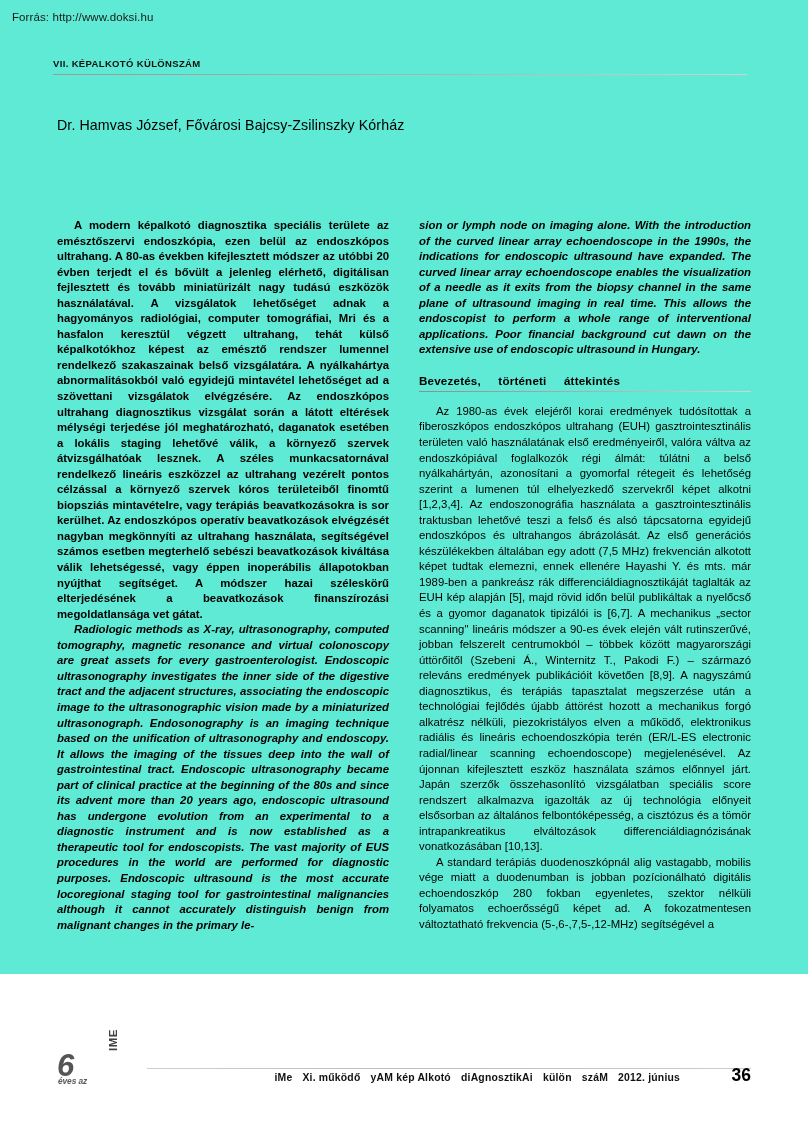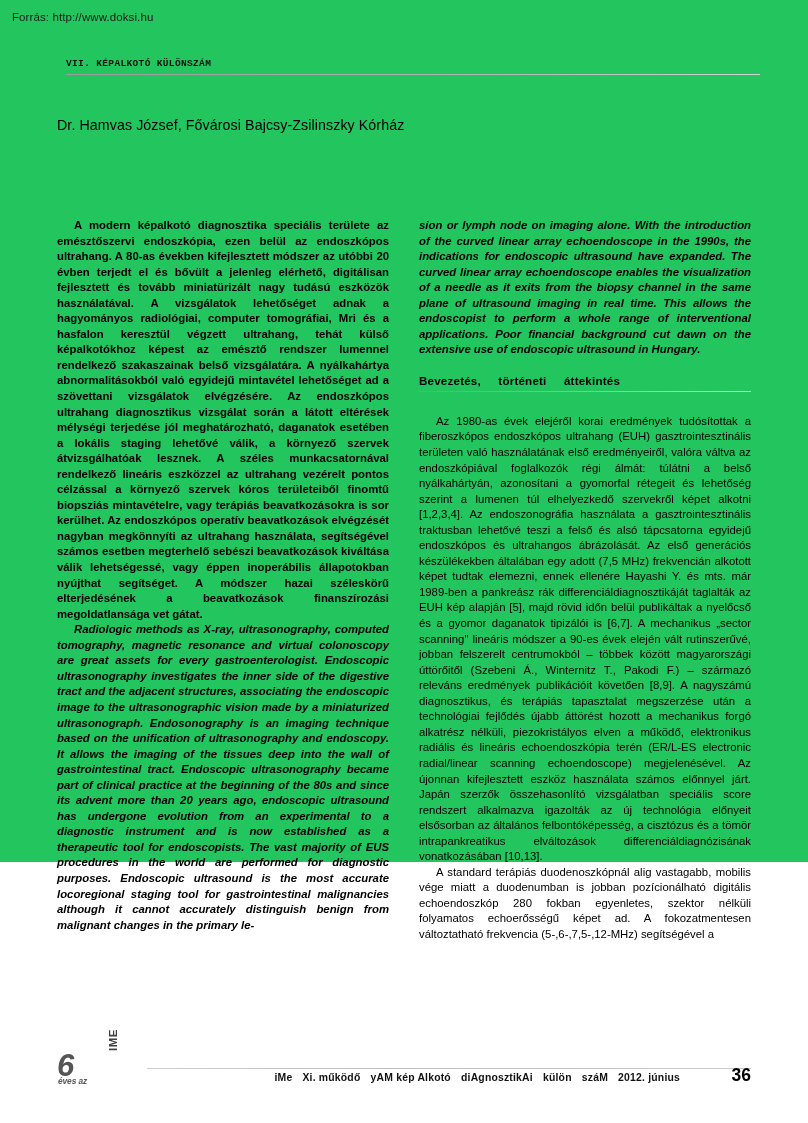--- a/index.html
+++ b/index.html
@@ -13,42 +13,41 @@
     height: 1123px;
     position: relative;
     font-family: "Liberation Sans", sans-serif;
     color: #000000;
     overflow: hidden;
   }
   .page {
     position: absolute;
     inset: 0;
     width: 808px;
-    height: 862px;
-    background: #22c55e;
+    height: 974px;
+    background: #5eead4;
   }
 
   
   .source-line {
     position: absolute;
     left: 12px;
     top: 11px;
     font-size: 11.5px;
     letter-spacing: 0.1px;
     color: #1a1a1a;
     white-space: nowrap;
   }
 
   
   .running-head {
     position: absolute;
-    left: 66px;
+    left: 53px;
     top: 58px;
     width: 694px;
-    font-family: Liberation Mono, monospace;
   }
   .running-head-text {
     font-size: 9.5px;
     font-weight: bold;
     letter-spacing: 0.35px;
     color: #111111;
     display: block;
   }
   .running-head-rule {
     margin-top: 5px;
@@ -136,21 +135,21 @@
     color: #000000;
     word-spacing: 14px;
   }
   .section-heading-rule {
     margin-top: 4px;
     height: 1px;
     width: 332px;
     background: linear-gradient(to right, #8f8f8f 0%, #b0b0b0 55%, #d4d4d4 100%);
   }
   .section-body {
-    margin-top: 22px;
+    margin-top: 12px;
   }
 
   
   .footer {
     position: absolute;
     left: 57px;
     top: 1063px;
     width: 694px;
     height: 40px;
   }

